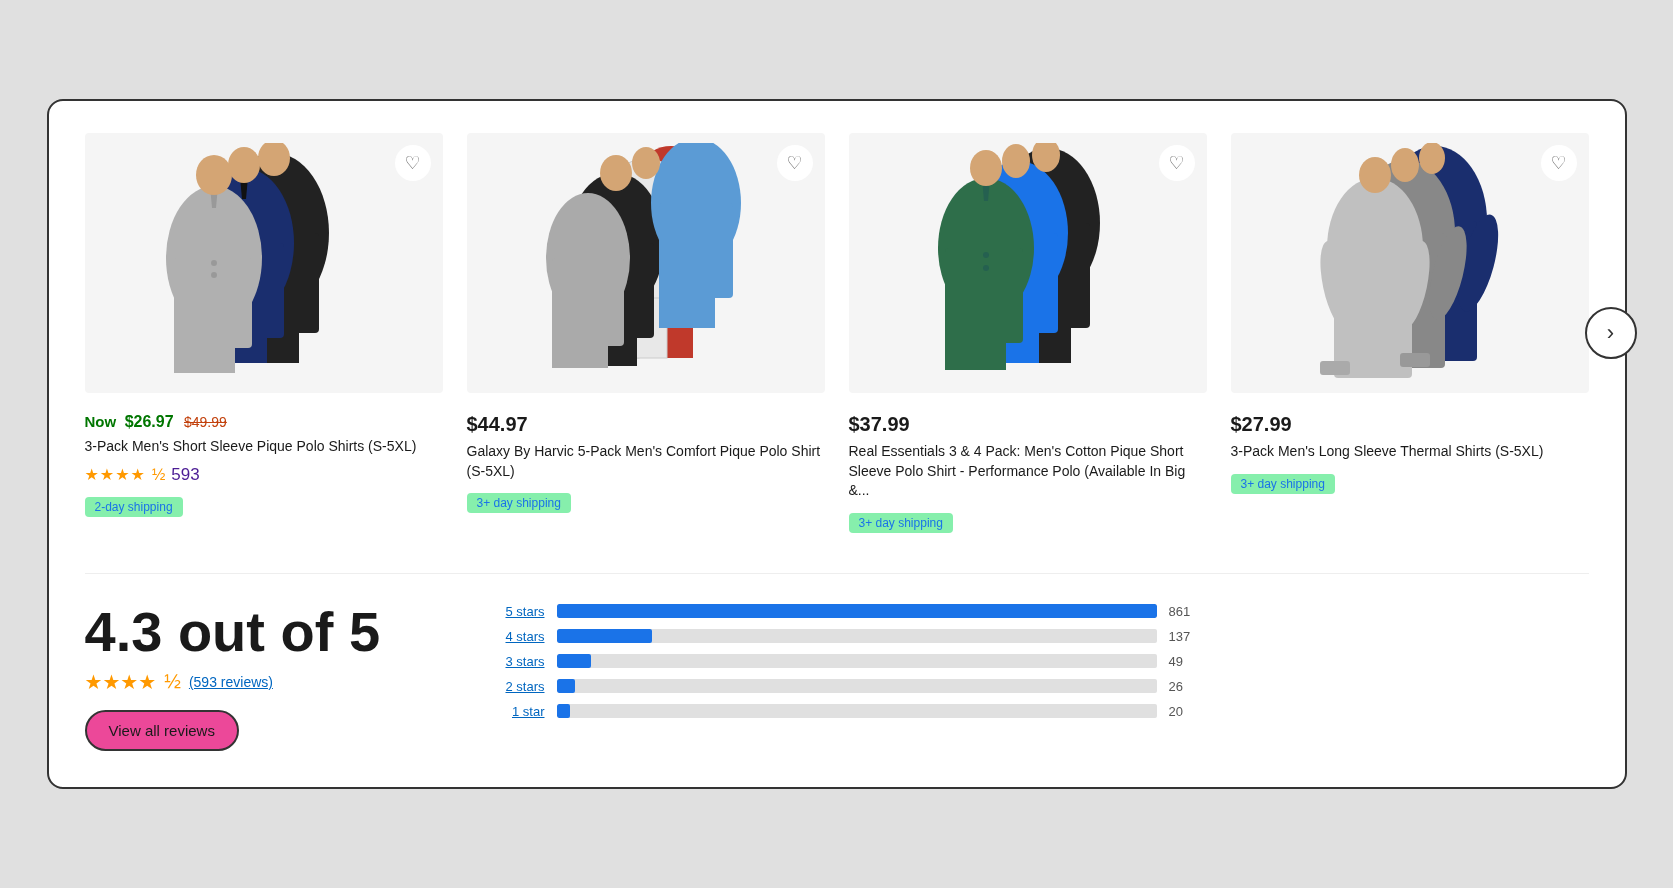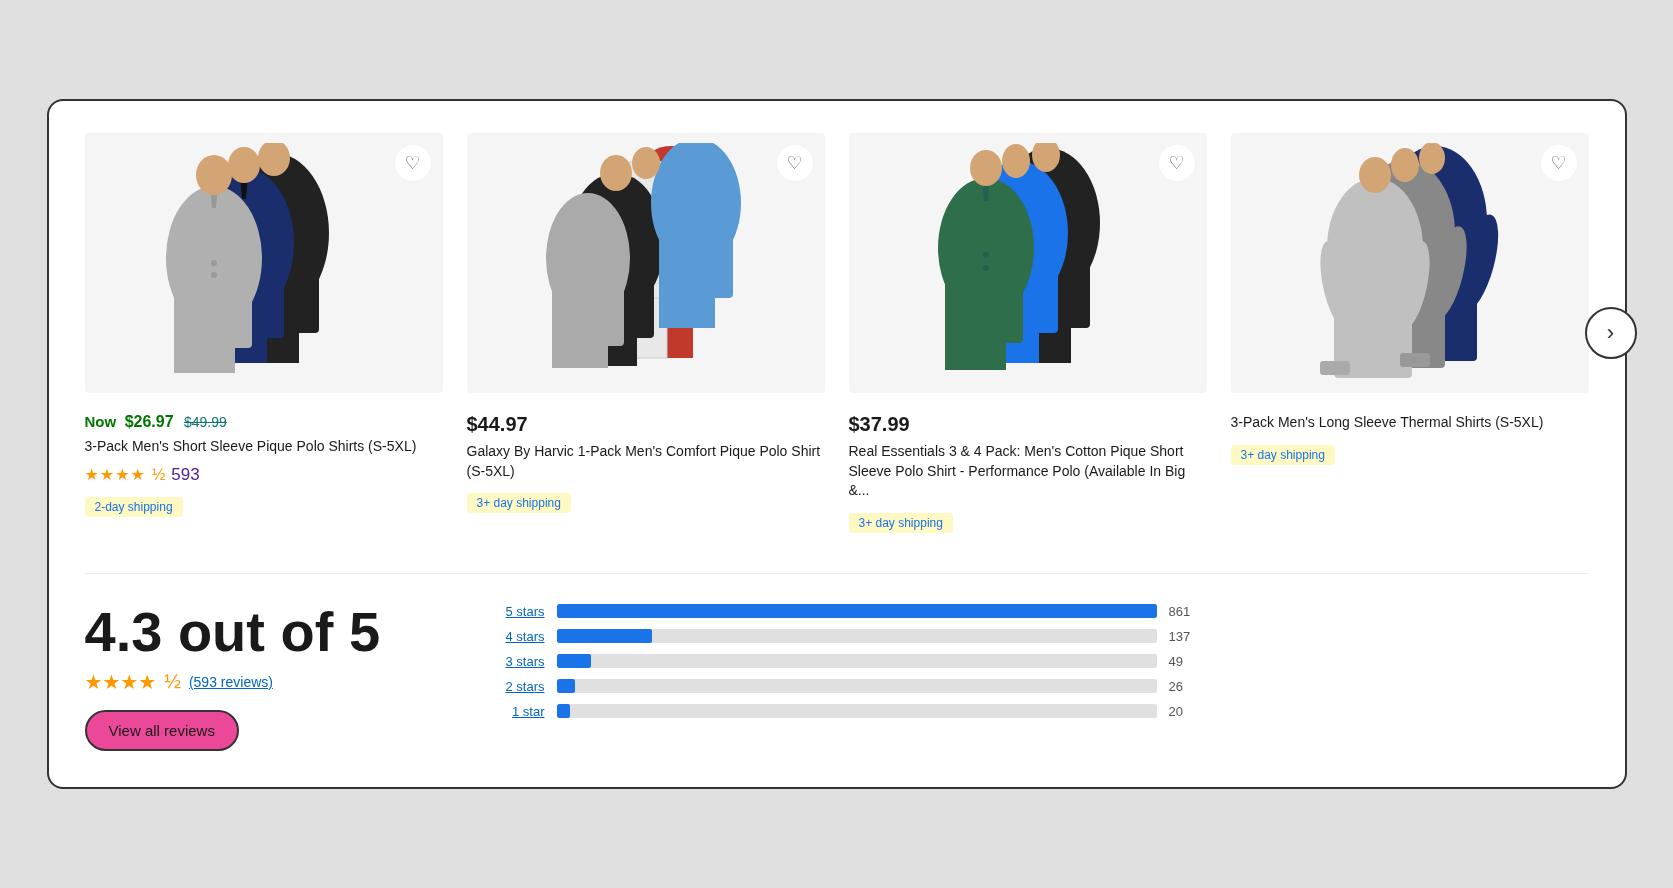--- a/index.html
+++ b/index.html
@@ -68,21 +68,21 @@
       font-size: 15px;
       margin-right: 4px;
       text-align: center;
     }
     .price-now {
       color: #007600;
       font-weight: bold;
       font-size: 16px;
     }
     .price-was {
-      color: #0f766e;
+      color: #c2410c;
       text-decoration: line-through;
       font-size: 14px;
       margin-left: 6px;
     }
     .price-main {
       font-size: 20px;
       font-weight: bold;
       color: #1a1a1a;
       margin-bottom: 6px;
     }
@@ -105,21 +105,21 @@
     }
     .half-star {
       color: #f90;
     }
     .review-count {
       font-size: 17px;
       color: #4c1d95;
     }
     .shipping-badge {
       display: inline-block;
-      background: #fef9c3;
+      background: #86efac;
       color: #1a73e8;
       font-size: 12px;
       padding: 3px 10px;
       border-radius: 4px;
       margin-top: 4px;
     }
     .next-btn {
       position: absolute;
       right: -48px;
       top: 50%;
@@ -308,21 +308,21 @@
           <rect x="143" y="60" width="74" height="95" rx="4" fill="#5b9bd5"></rect>
           <rect x="143" y="130" width="30" height="55" fill="#5b9bd5"></rect>
           <rect x="169" y="130" width="30" height="55" fill="#5b9bd5"></rect>
 
           <ellipse cx="100" cy="30" rx="16" ry="18" fill="#d4a574"></ellipse>
           <ellipse cx="130" cy="20" rx="14" ry="16" fill="#d4a574"></ellipse>
         </svg>
         <button class="wishlist-btn">♡</button>
       </div>
       <div class="price-main">$44.97</div>
-      <div class="product-name">Galaxy By Harvic 1-Pack Men's Comfort Pique Polo Shirt (S-5XL)</div>
+      <div class="product-name">Galaxy By Harvic 5-Pack Men's Comfort Pique Polo Shirt (S-5XL)</div>
       <span class="shipping-badge">3+ day shipping</span>
     </div>
 
     <div class="product-item">
       <div class="product-image-wrapper">
         <svg width="260" height="240" viewBox="0 0 260 240">
 
           <ellipse cx="150" cy="80" rx="52" ry="75" fill="#222"></ellipse>
           <rect x="106" y="80" width="86" height="105" rx="4" fill="#222"></rect>
           <rect x="106" y="155" width="36" height="65" fill="#222"></rect>
@@ -375,20 +375,21 @@
 
           <rect x="120" y="210" width="30" height="14" rx="3" fill="#999"></rect>
           <rect x="40" y="218" width="30" height="14" rx="3" fill="#aaa"></rect>
 
           <ellipse cx="95" cy="32" rx="16" ry="18" fill="#d4a574"></ellipse>
           <ellipse cx="125" cy="22" rx="14" ry="17" fill="#d4a574"></ellipse>
           <ellipse cx="152" cy="15" rx="13" ry="16" fill="#d4a574"></ellipse>
         </svg>
         <button class="wishlist-btn">♡</button>
       </div>
+      <div class="price-main">$27.99</div>
       <div class="product-name">3-Pack Men's Long Sleeve Thermal Shirts (S-5XL)</div>
       <span class="shipping-badge">3+ day shipping</span>
     </div>
 
     <button class="next-btn">›</button>
   </div>
 
   <div class="ratings-section">
     <div class="ratings-body">
       <div class="ratings-left">

